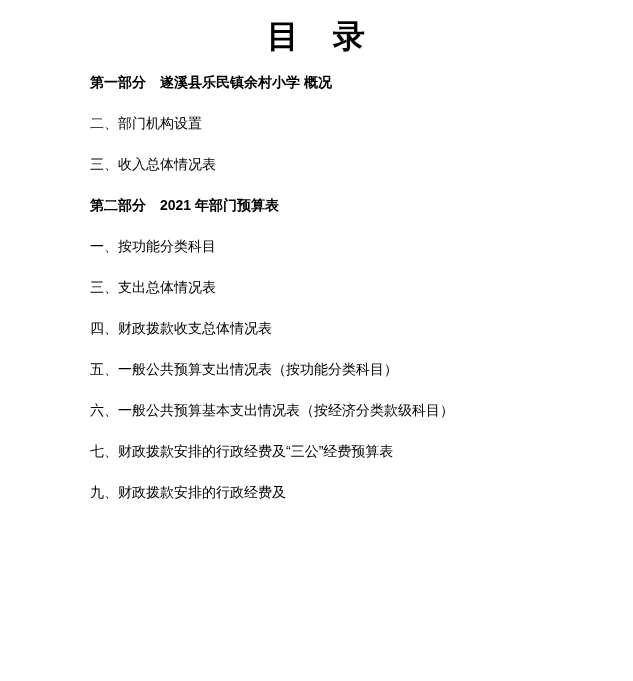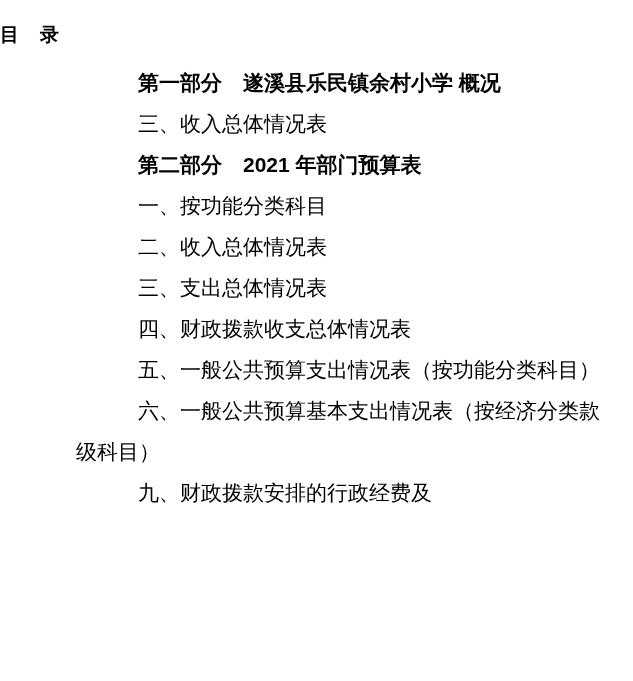--- a/index.html
+++ b/index.html
@@ -8,53 +8,53 @@
     position: relative;
     width: 633px;
     height: 681px;
     background: #ffffff;
     color: #000000;
     font-family: "Liberation Sans", sans-serif;
     overflow: hidden;
   }
   .doc-title {
     margin-top: 19px;
-    font-size: 19px;
+    font-size: 32px;
     line-height: 35px;
     font-weight: bold;
+    text-align: center;
     letter-spacing: 1px;
-    font-family: Liberation Mono, monospace;
   }
   .toc {
     padding: 8px 30px 0 28px;
   }
   .toc-entry {
-    font-size: 21px;
+    font-size: 14px;
     line-height: 41px;
     text-indent: 62px;
     font-weight: normal;
     word-break: break-all;
-    margin-left: 48px;
   }
   .toc-entry.heading {
     font-weight: bold;
   }
 </style>
 </head>
 <body>
 
 <div class="page">
   <h1 class="doc-title">目　录</h1>
 
   <div class="toc">
     <p class="toc-entry heading">第一部分　遂溪县乐民镇余村小学 概况</p>
+    <p class="toc-entry">二、部门机构设置</p>
     <p class="toc-entry">三、收入总体情况表</p>
 
     <p class="toc-entry heading">第二部分　2021 年部门预算表</p>
     <p class="toc-entry">一、按功能分类科目</p>
-    <p class="toc-entry">二、收入总体情况表</p>
     <p class="toc-entry">三、支出总体情况表</p>
     <p class="toc-entry">四、财政拨款收支总体情况表</p>
     <p class="toc-entry">五、一般公共预算支出情况表（按功能分类科目）</p>
     <p class="toc-entry">六、一般公共预算基本支出情况表（按经济分类款级科目）</p>
+    <p class="toc-entry">七、财政拨款安排的行政经费及“三公”经费预算表</p>
     <p class="toc-entry">九、财政拨款安排的行政经费及</p>
   </div>
 </div>
 
 </body></html>

